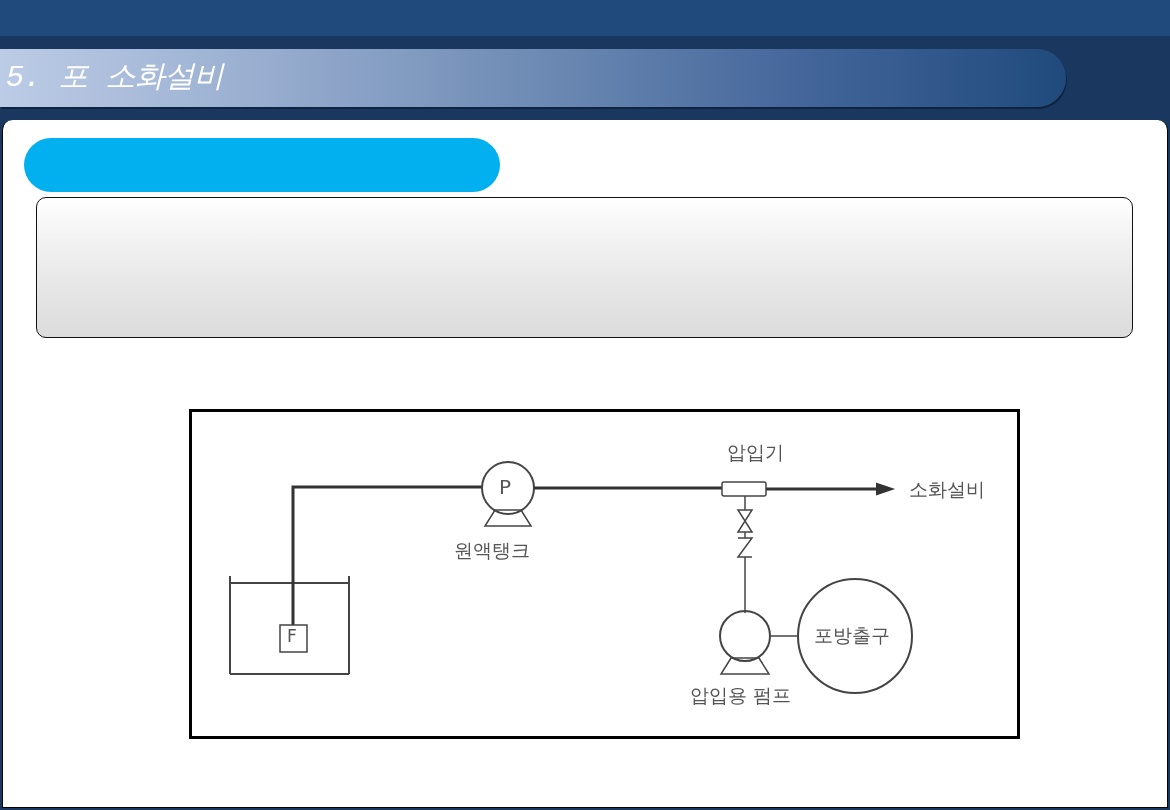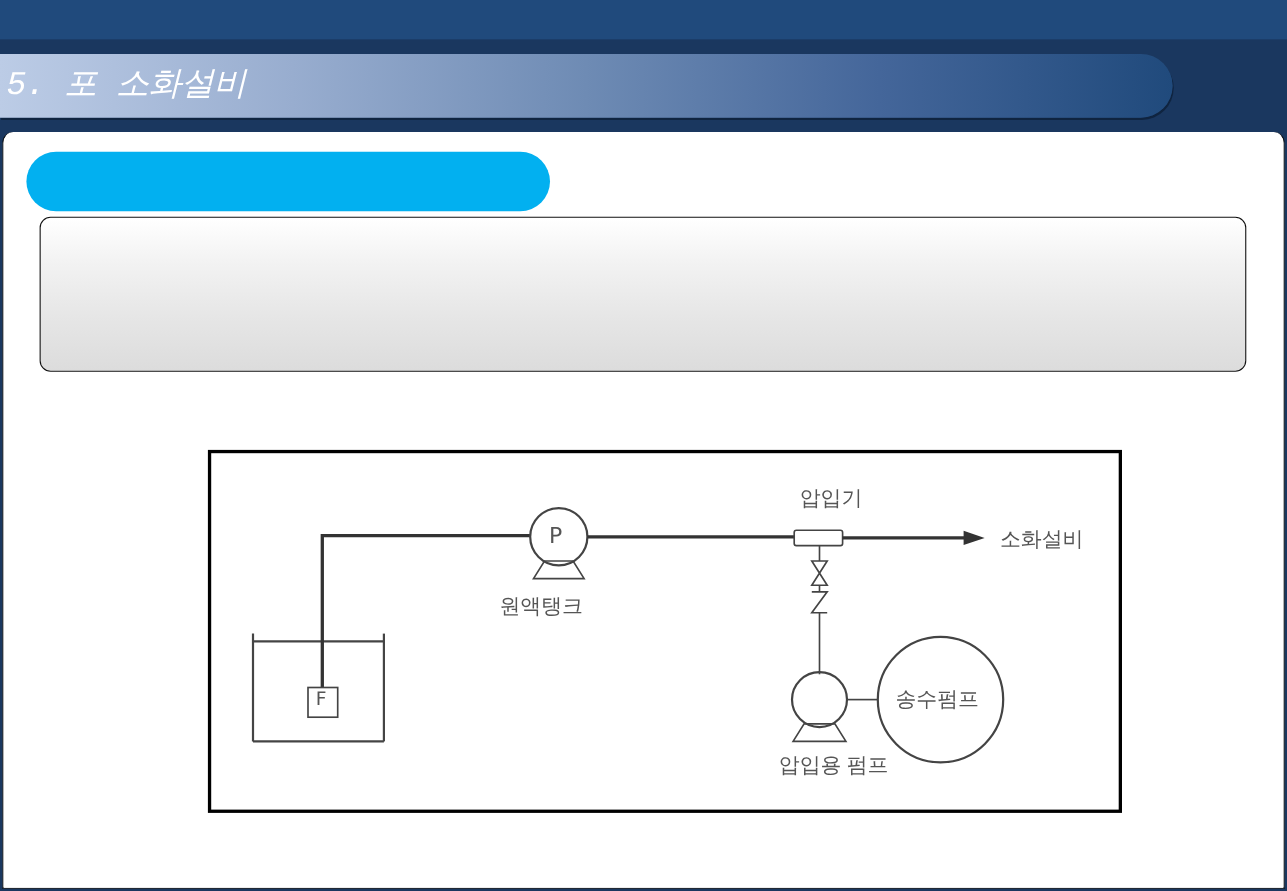--- a/index.html
+++ b/index.html
@@ -121,16 +121,16 @@
       <line x1="578" y1="224" x2="606" y2="224" stroke-width="1.5"></line>
 
       <circle cx="663" cy="224" r="57"></circle>
     </g>
   </svg>
 
   <span class="lbl" style="left:307px; top:63px; font-size:20px;">P</span>
   <span class="lbl" style="left:262px; top:126px;">원액탱크</span>
   <span class="lbl" style="left:512px; top:28px;margin-left:23px;">압입기</span>
   <span class="lbl" style="left:717px; top:65px;">소화설비</span>
-  <span class="lbl" style="left:622px; top:211px;">송수펌프</span>
-  <span class="lbl" style="left:516px; top:271px;font-family:Liberation Serif, serif;">압입용 펌프</span>
+  <span class="lbl" style="left:622px; top:211px;">포방출구</span>
+  <span class="lbl" style="left:498px; top:271px;">압입용 펌프</span>
   <span class="lbl" style="left:95px; top:214px; font-size:17px;">F</span>
 </div>
 
 </body></html>

